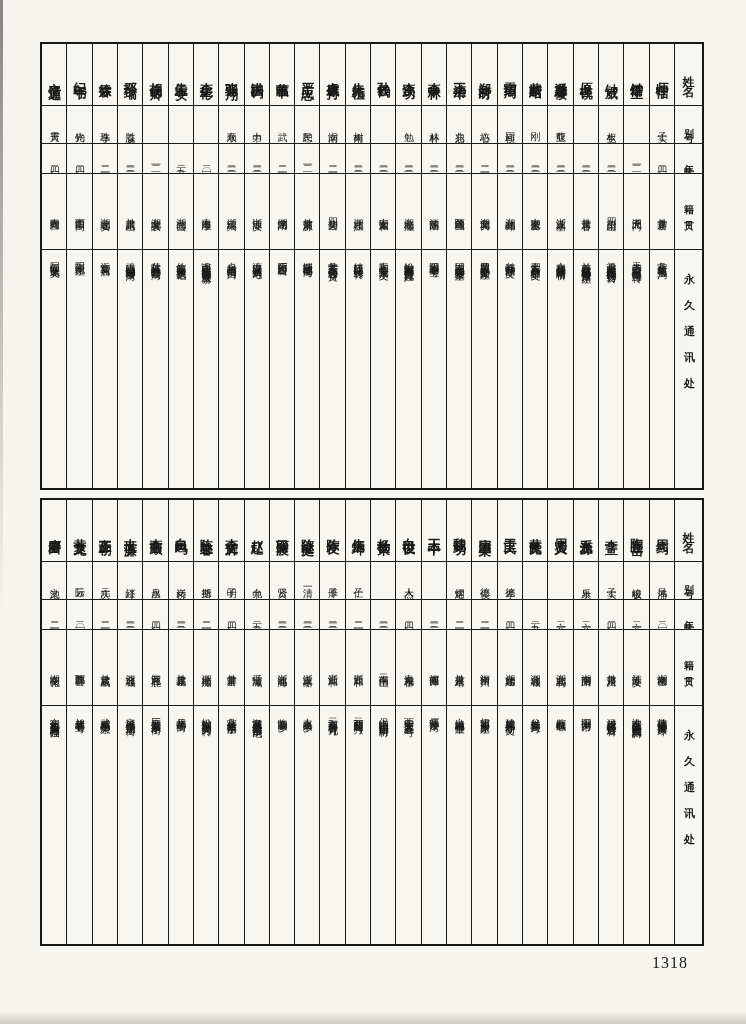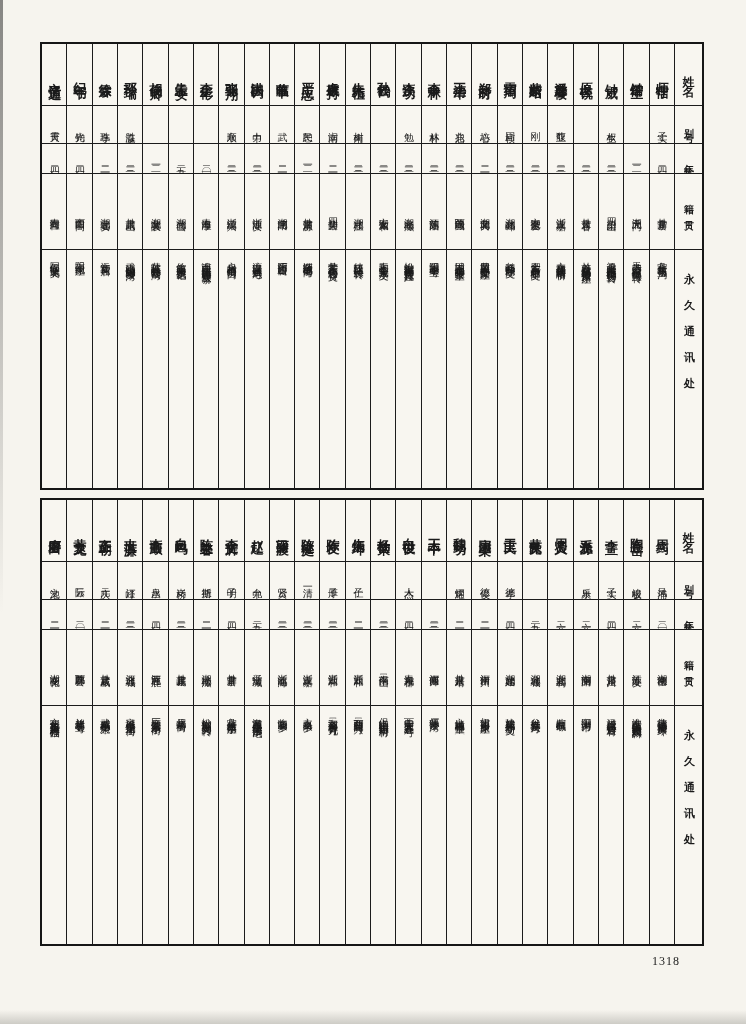--- a/index.html
+++ b/index.html
@@ -44,21 +44,21 @@
   .cell.addr .vt{max-height:96px;}
   
   .col.header .vt{font-weight:700;}
   .col.header .cell.name .vt{font-size:12px;letter-spacing:9px;}
   .col.header .cell.alias .vt{letter-spacing:5px;}
   .col.header .cell.age .vt{letter-spacing:3px;}
   .col.header .cell.origin .vt{letter-spacing:16px;}
   .col.header .cell.addr{align-items:flex-start;padding-top:14px;}
   .col.header .cell.addr .vt{max-height:none;letter-spacing:26px;font-size:11px;}
   .pageno{
-    position:absolute;left:652px;top:954px;font-size:12px;letter-spacing:1px;
+    position:absolute;left:652px;top:954px;font-size:16px;letter-spacing:1px;
     font-family:"Liberation Serif",serif;color:#1a1a1a;
   }
 </style>
 </head>
 <body>
 
 <div class="page">
 
   <section class="tbl top">
     <div class="cols">

